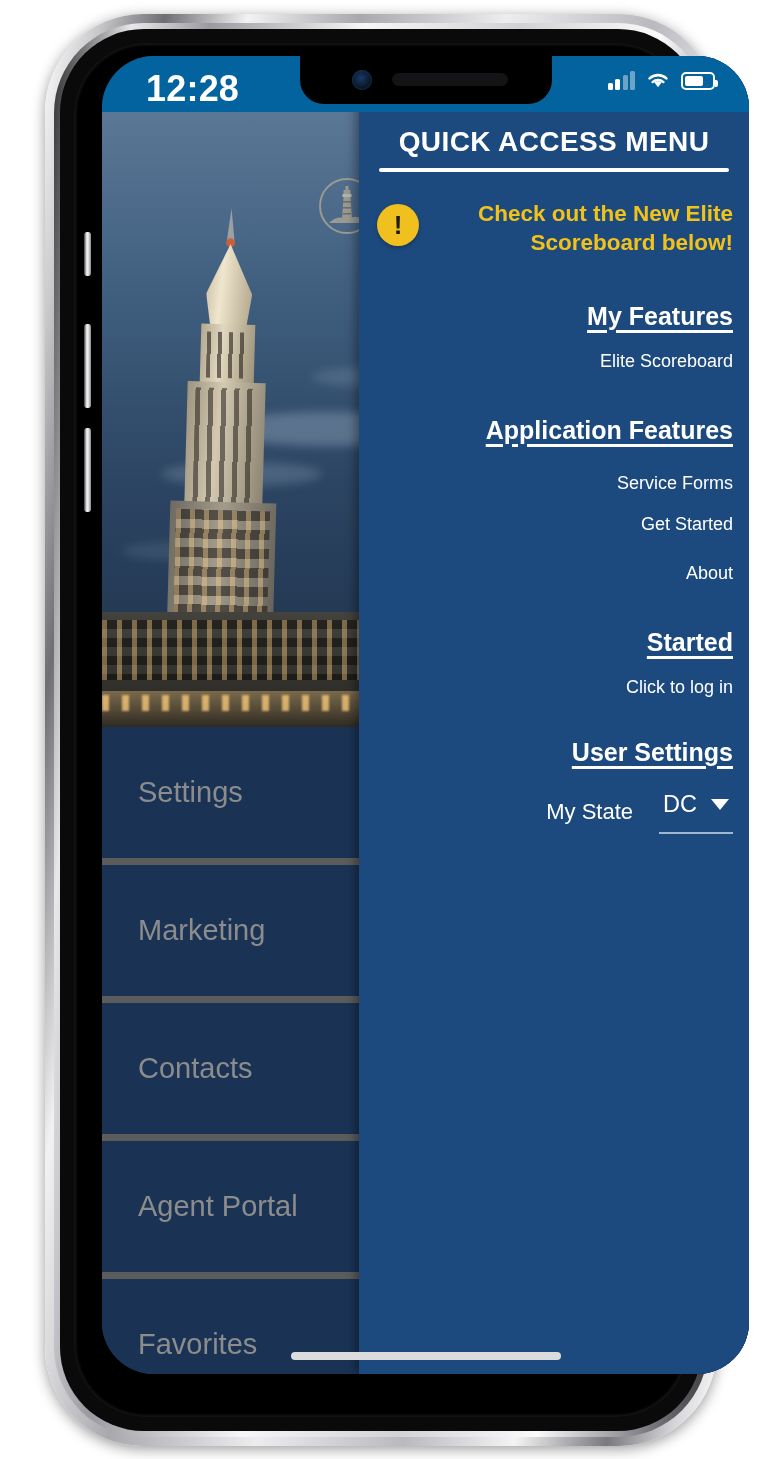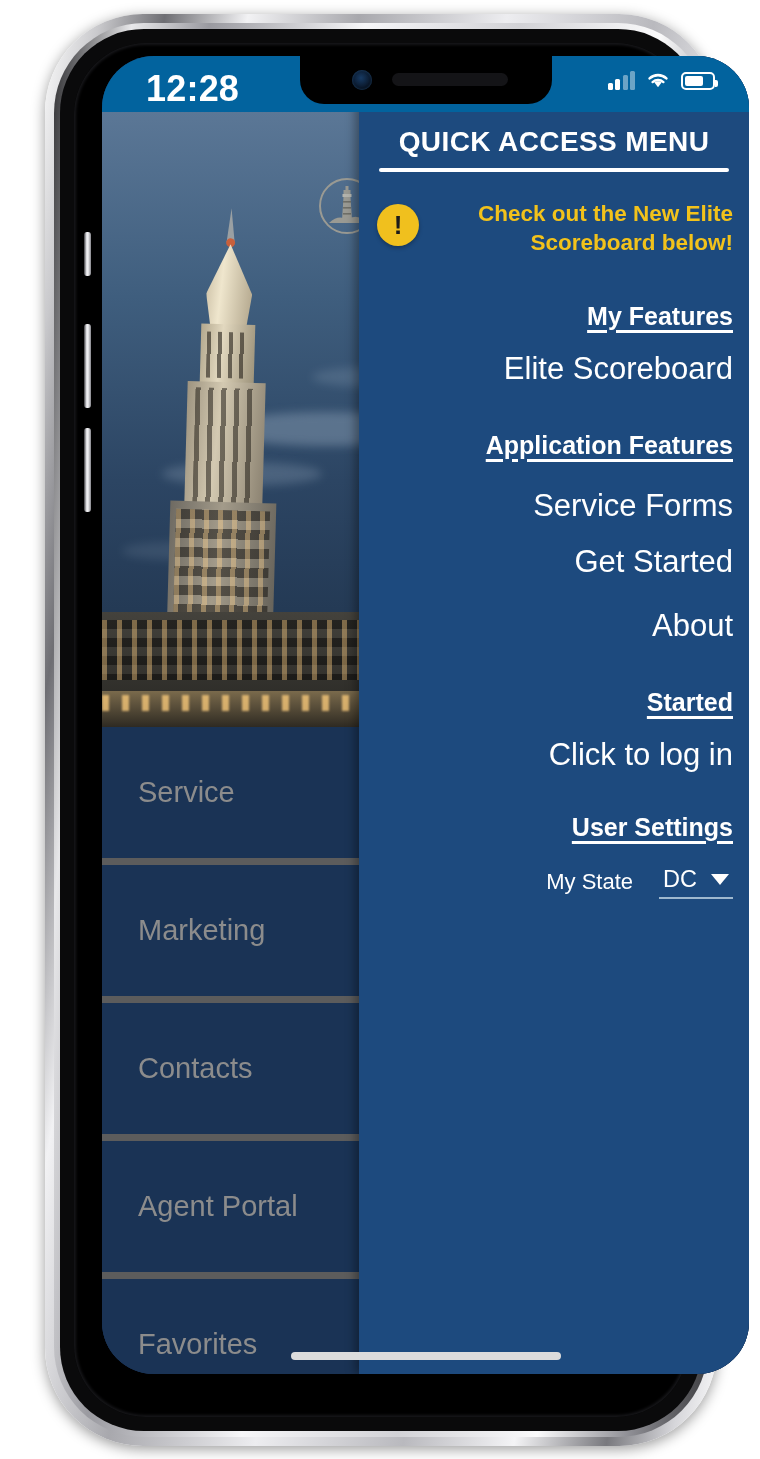--- a/index.html
+++ b/index.html
@@ -246,31 +246,31 @@
     flex:1; padding-left:14px; text-align:right;
     color:#f2c21b; font-size:22.5px; font-weight:bold; line-height:1.28;
   }
   .group{ margin-top:44px; }
   .group.tight{ margin-top:40px; }
   .grp-head{
     text-align:right; color:#fff; font-size:25px; font-weight:bold;
     text-decoration:underline; text-decoration-thickness:3px; text-underline-offset:5px;
   }
   .grp-item{
-    text-align:right; color:#fff; font-size:31px; font-weight:400;
+    text-align:right; color:#fff; font-size:18px; font-weight:400;
     margin-top:20px;
   }
   .grp-item.gap{ margin-top:28px; }
   .state-row{
     margin-top:24px; display:flex; align-items:center; justify-content:flex-end; gap:26px;
   }
   .state-lbl{ color:#fff; font-size:22px; }
   .state-sel{
     display:flex; align-items:center; gap:14px;
-    border-bottom:2px solid #9fb8ce; padding:0 4px 4px 4px; min-width:74px;
+    border-bottom:2px solid #9fb8ce; padding:0 4px 14px 4px; min-width:74px;
     justify-content:center;
   }
   .state-val{ color:#fff; font-size:23.5px; }
   .caret{
     width:0; height:0; border-left:9px solid transparent; border-right:9px solid transparent;
     border-top:11px solid #fff;
   }
 </style>
 </head>
 <body>
@@ -321,21 +321,21 @@
               <rect x="26" y="31" width="8" height="1.6" fill="#6f6f68"></rect>
               <rect x="26" y="37" width="8" height="1.6" fill="#6f6f68"></rect>
               <path d="M12 47 Q22 38 30 44 Q40 36 50 47 Z" fill="#9a9a93"></path>
               <rect x="28.5" y="10" width="3" height="4" fill="#9a9a93"></rect>
             </svg>
           </div>
         </div>
 
         <div class="tiles">
           <div class="tile">
-            <span>Service</span>
+            <span>Settings</span>
           </div>
           <div class="tile">
             <span>Marketing</span>
           </div>
           <div class="tile">
             <span>Contacts</span>
           </div>
           <div class="tile">
             <span>Agent Portal</span>
           </div>

